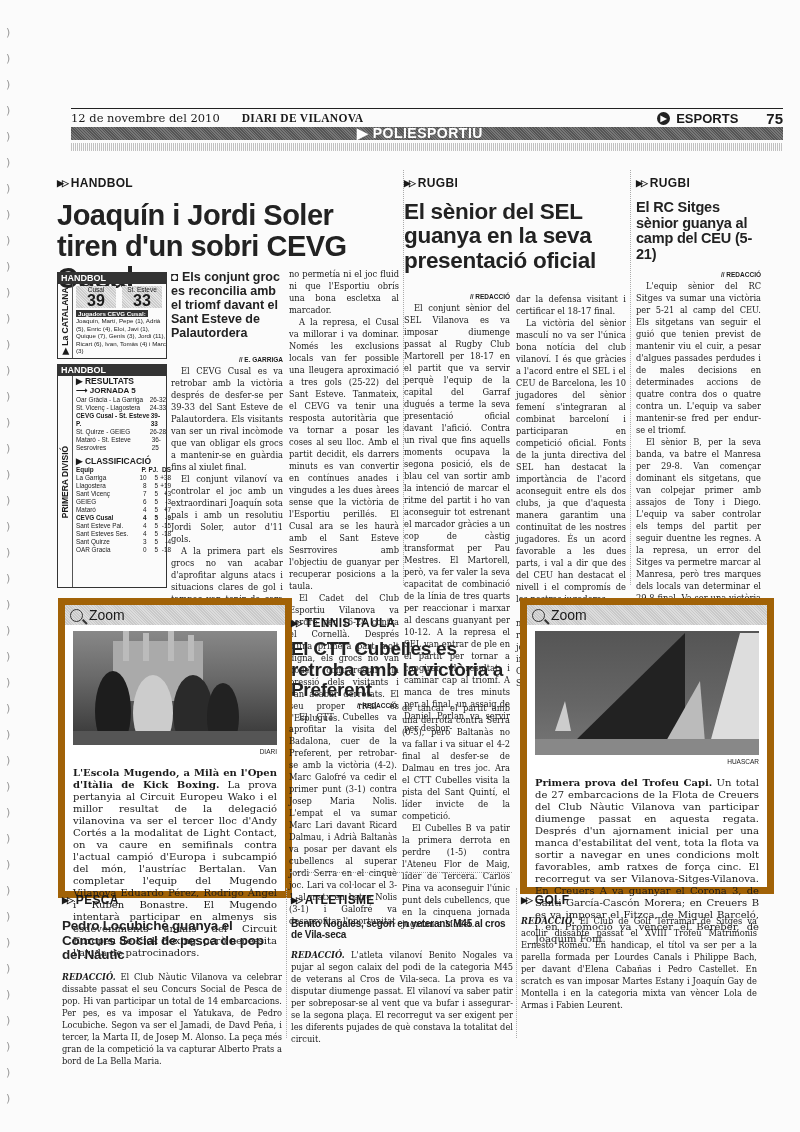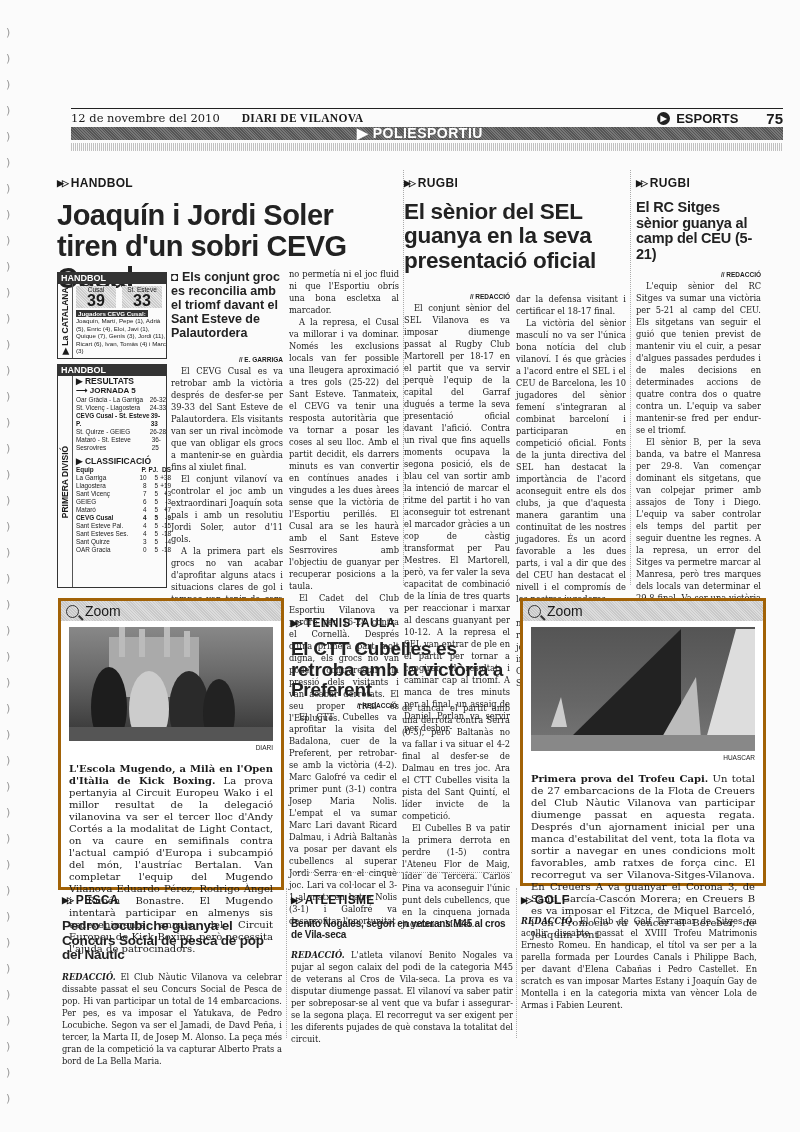--- a/index.html
+++ b/index.html
@@ -39,21 +39,21 @@
   .lineup .lt { background: #333; color: #fff; font-weight: bold; padding: 0 2px; display: inline-block; }
   .res { margin-left: 18px; font-size: 6.4px; line-height: 8px; }
   .res .subt { font-weight: bold; font-size: 8.5px; line-height: 10px; }
   .res .row { display: flex; justify-content: space-between; }
   .res .row.bold { font-weight: bold; }
   table.cls { margin-left: 18px; border-collapse: collapse; font-size: 6.4px; width: 95px; }
   table.cls td, table.cls th { padding: 0; line-height: 8px; text-align: right; }
   table.cls td:first-child, table.cls th:first-child { text-align: left; }
   table.cls tr.bold td { font-weight: bold; }
   
-  .zoombox { border: 3px solid #a16207; background: #fff; }
+  .zoombox { border: 7px solid #a16207; background: #fff; }
   .zoombar { height: 20px; background: repeating-linear-gradient(45deg, #c9c9c9 0 1px, #dcdcdc 1px 2px); font-family: "Liberation Sans", sans-serif; font-size: 14px; display: flex; align-items: center; gap: 6px; padding-left: 5px; }
   .zoombar .mag { width: 11px; height: 11px; border: 1.5px solid #333; border-radius: 50%; position: relative; }
   .zoombar .mag::after { content: ""; position: absolute; width: 6px; height: 1.5px; background: #333; right: -6px; bottom: -2px; transform: rotate(45deg); }
   .photo { margin: 6px 8px 0 8px; background: #444; position: relative; overflow: hidden; }
   .credit { text-align: right; font-family: "Liberation Sans", sans-serif; font-size: 6.5px; margin: 3px 8px 6px 0; }
   .caption { margin: 12px 8px; font-size: 10px; line-height: 12px; text-align: justify; }
   .caption b { font-weight: bold; }
   .vdiv { position: absolute; width: 0; border-left: 1px dotted #aaa; }
   .hdots { position: absolute; height: 0; border-top: 1px dotted #999; }
 </style>

